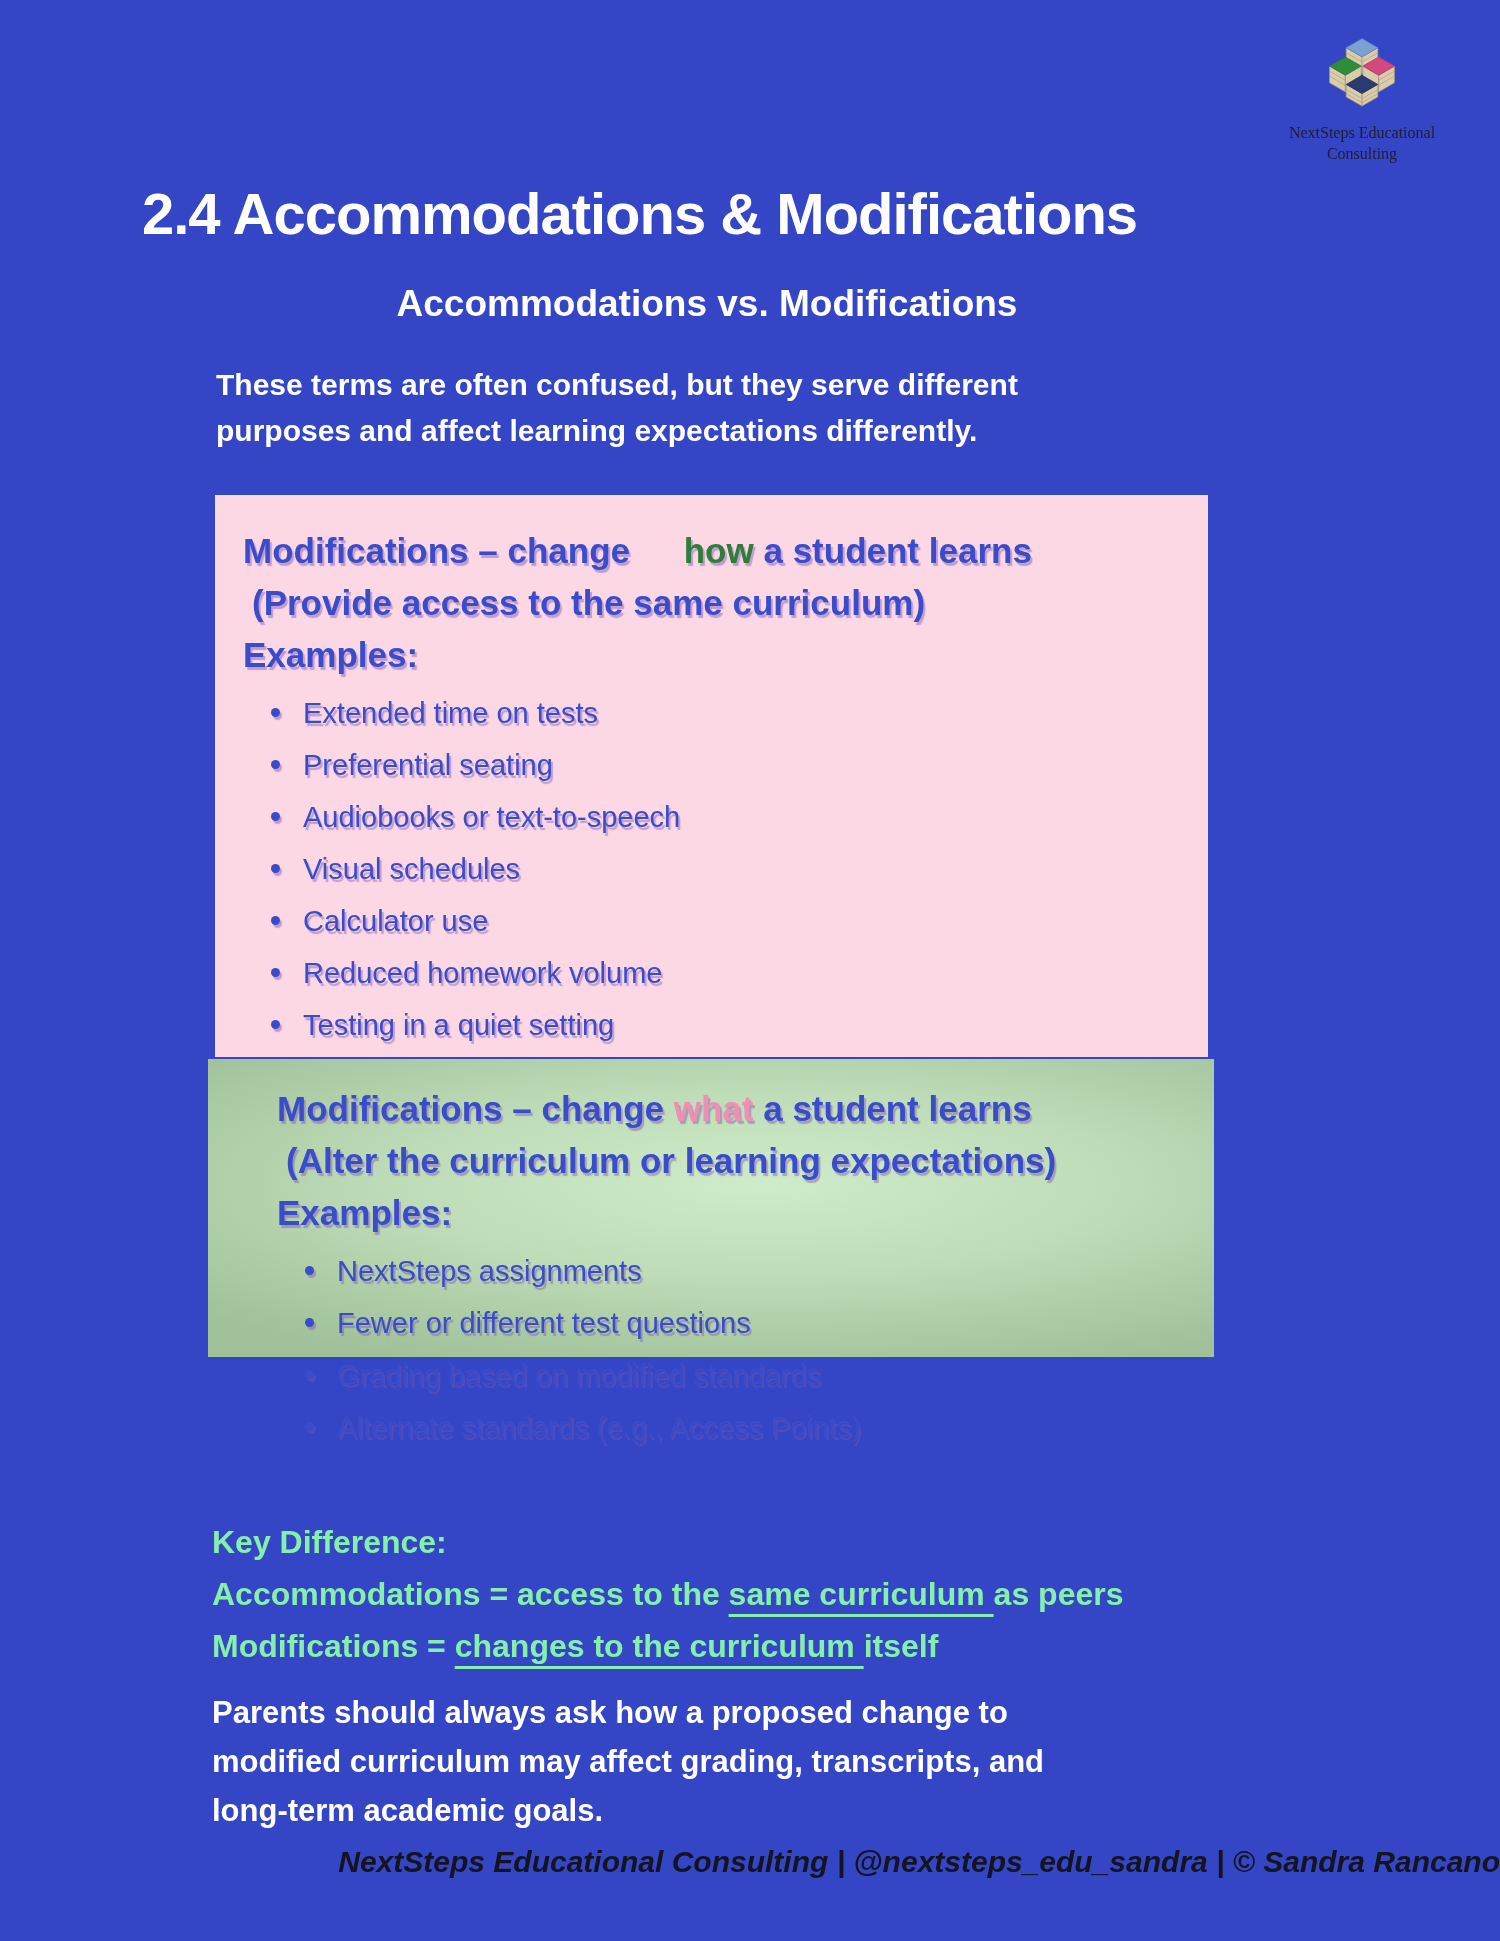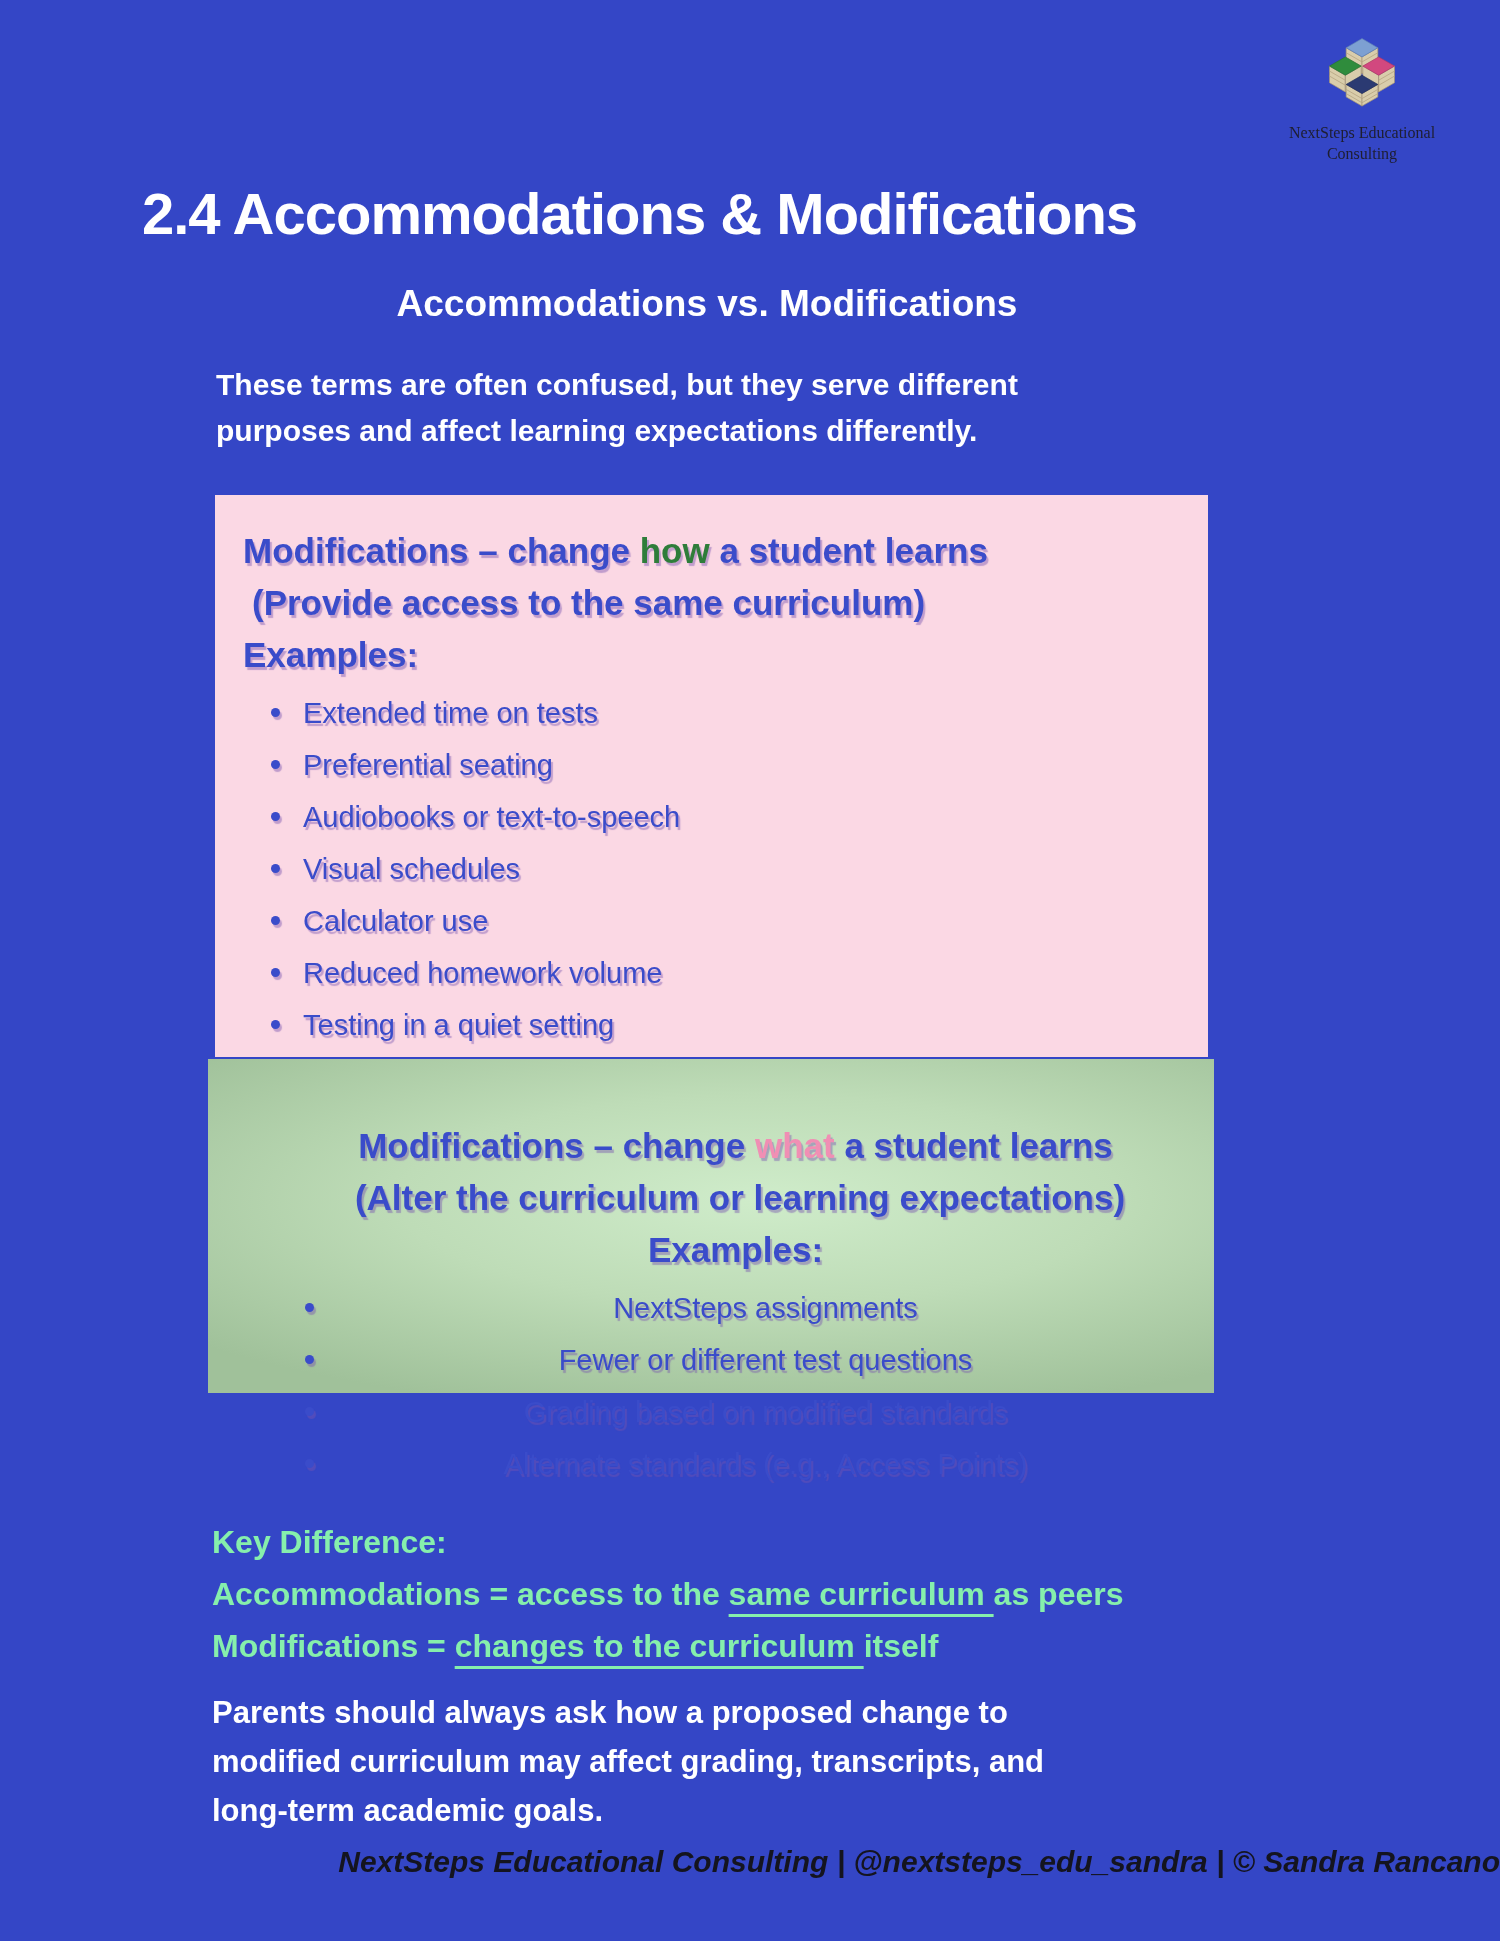--- a/index.html
+++ b/index.html
@@ -31,31 +31,30 @@
     font-size:30px;font-weight:700;color:#ffffff;line-height:46px;
   }
   
   .box{position:absolute;box-sizing:border-box;}
   .box-pink{
     left:215px;top:495px;width:993px;height:562px;
     background:#fbd8e4;
     padding:30px 20px 0 28px;
   }
   .box-green{
-    left:208px;top:1059px;width:1006px;height:334px;
+    left:208px;top:1059px;width:1006px;height:298px;
     background:radial-gradient(ellipse 75% 65% at 55% 42%, #cfecca 0%, #bedcb7 48%, #a0c19a 100%);
-    padding:61px 20px 0 69px;
-    text-align:center;
+    padding:24px 20px 0 69px;
   }
   .box-heading{
     font-size:35px;font-weight:700;line-height:52px;color:#3a4cca;
     text-shadow:2px 3px 1px rgba(120,85,175,0.45);
   }
   .box-subheading{padding-left:9px;}
-  .hl-green{color:#2e7d3a;}
+  .hl-green{color:#2e7d3a;margin-left:44px;}
   .hl-pink{color:#f08fb4;}
   ul.examples{list-style:none;margin:6px 0 0 0;padding:0;}
   ul.examples li{
     position:relative;padding-left:60px;
     font-size:29px;font-weight:400;line-height:52px;color:#3a4cca;
     text-shadow:2px 3px 1px rgba(120,85,175,0.45);
   }
   ul.examples .dot{
     position:absolute;left:28px;top:21px;width:9px;height:9px;border-radius:50%;
     background:#3a4cca;box-shadow:2px 3px 1px rgba(120,85,175,0.45);

